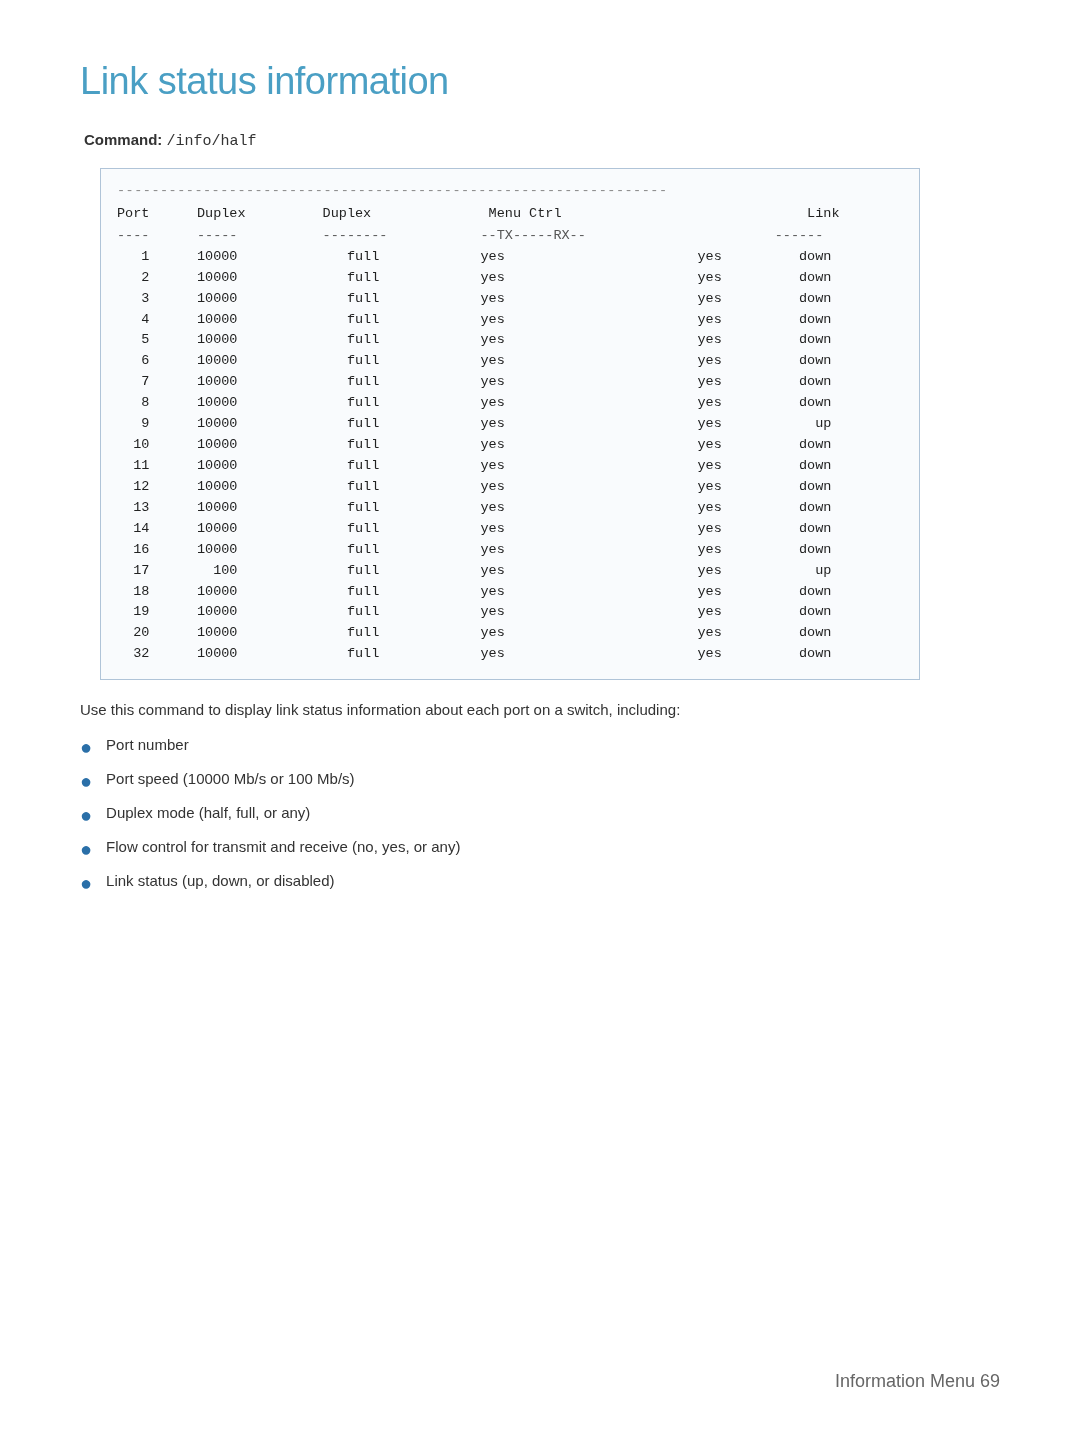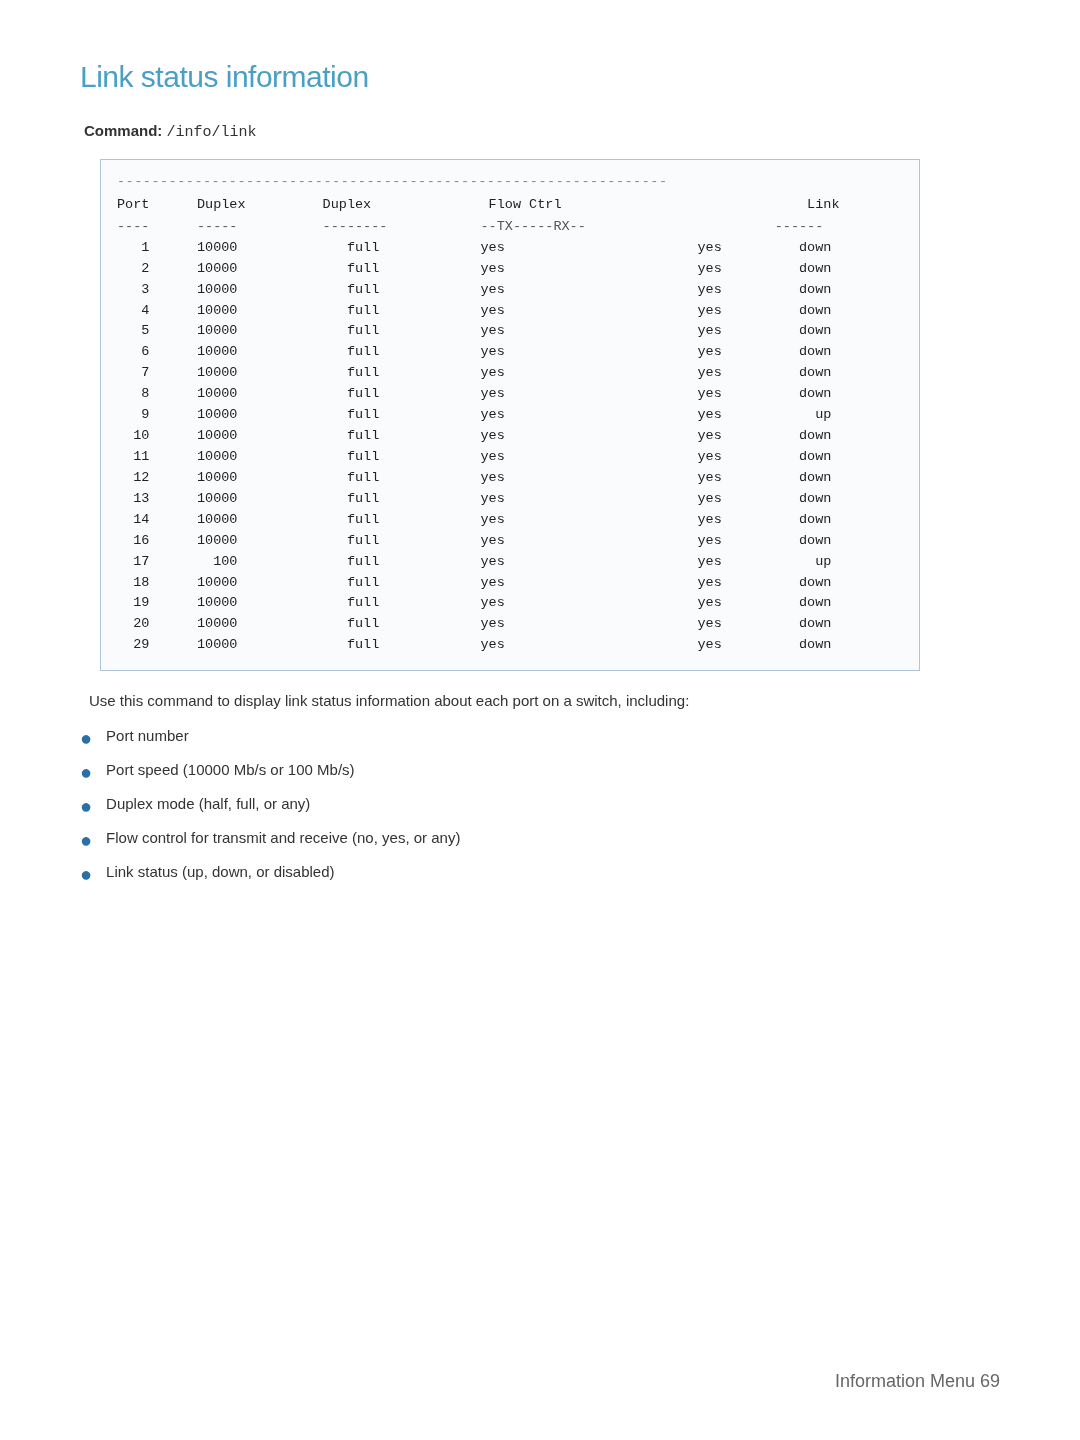--- a/index.html
+++ b/index.html
@@ -7,21 +7,21 @@
       background: #ffffff;
       font-family: Arial, Helvetica, sans-serif;
       font-size: 15px;
       color: #333;
       padding: 60px 80px;
       width: 1080px;
       min-height: 1440px;
       position: relative;
     }
     h1 {
-      font-size: 30px;
+      font-size: 38px;
       font-weight: normal;
       color: #4a9fc4;
       margin-bottom: 28px;
       letter-spacing: -0.5px;
     }
     .command-section {
       margin-bottom: 18px;
     }
     .command-label {
       font-weight: bold;
@@ -60,21 +60,21 @@
     }
     .terminal-box .header-row td {
       font-weight: normal;
       padding-bottom: 1px;
     }
     .terminal-box .sep-row td {
       color: #555;
     }
     .description-text {
       margin-top: 18px;
-      margin-left: 9px;
+      margin-left: 0;
       font-size: 15px;
       color: #333;
       line-height: 1.6;
       max-width: 820px;
     }
     .bullet-list {
       margin-top: 12px;
       list-style: none;
       padding: 0;
     }
@@ -101,32 +101,32 @@
       color: #666;
     }
   </style>
 </head>
 <body>
 
 <h1>Link status information</h1>
 
 <div class="command-section">
   <span class="command-label">Command:</span>
-  <span class="command-value">/info/link</span>
+  <span class="command-value">/info/half</span>
 </div>
 
 <div class="terminal-box">
   <div class="top-line">----------------------------------------------------------------</div>
   <table>
     <thead>
       <tr class="header-row">
         <td>Port</td>
         <td>  Duplex</td>
         <td>   Duplex</td>
-        <td>    Flow Ctrl</td>
+        <td>    Menu Ctrl</td>
         <td></td>
         <td>      Link</td>
       </tr>
       <tr class="sep-row">
         <td>----</td>
         <td>  -----</td>
         <td>   --------</td>
         <td>   --TX-----RX--</td>
         <td></td>
         <td>  ------</td>
@@ -279,21 +279,21 @@
     </tr>
         <tr>
       <td>  20</td>
       <td>  10000</td>
       <td>      full</td>
       <td>   yes</td>
       <td>  yes</td>
       <td>     down</td>
     </tr>
         <tr>
-      <td>  29</td>
+      <td>  32</td>
       <td>  10000</td>
       <td>      full</td>
       <td>   yes</td>
       <td>  yes</td>
       <td>     down</td>
     </tr>
       </tbody>
   </table>
 </div>
 

